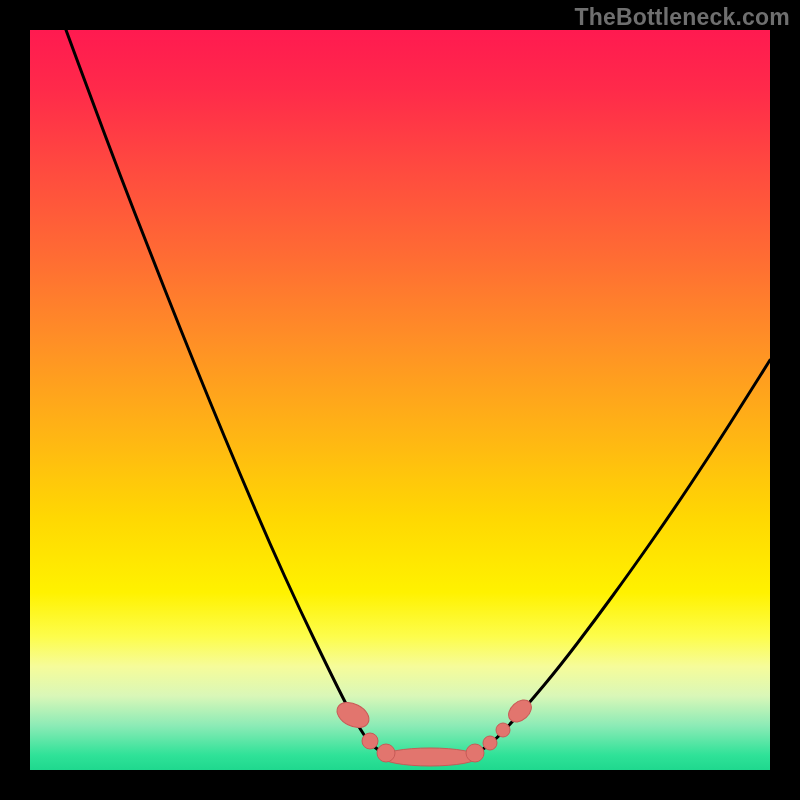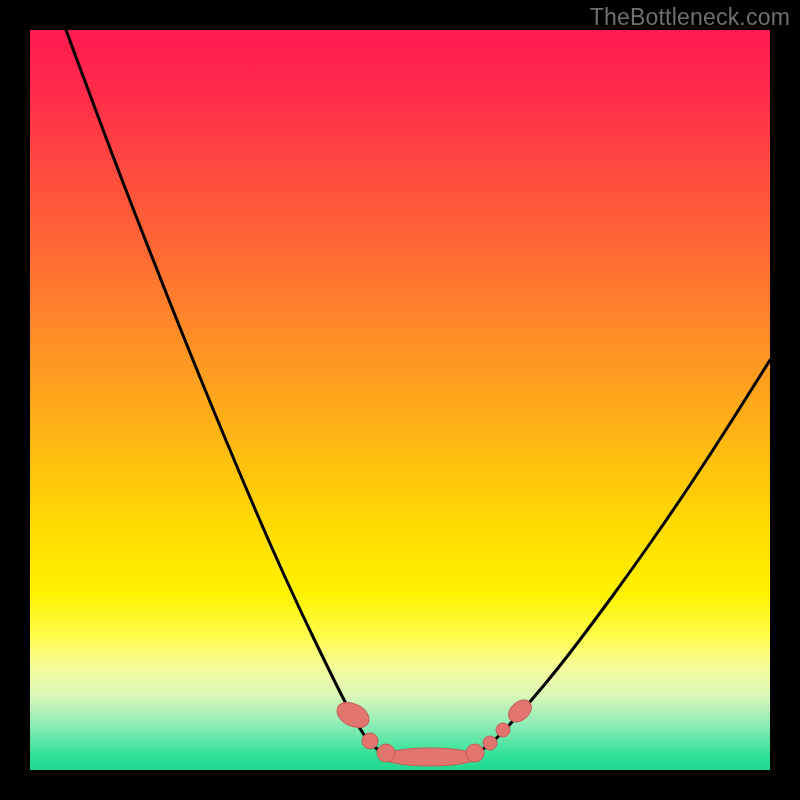--- a/index.html
+++ b/index.html
@@ -44,21 +44,21 @@
       #1fd88e 100%
     );
   }
   .watermark {
     position: absolute;
     top: 4px;
     right: 10px;
     color: #6f6f6f;
     font-size: 23px;
     letter-spacing: 0.2px;
-    font-weight: 400;
+    font-weight: 700;
     user-select: none;
   }
   svg.curve {
     position: absolute;
     left: 0;
     top: 0;
     width: 740px;
     height: 740px;
     overflow: visible;
   }

